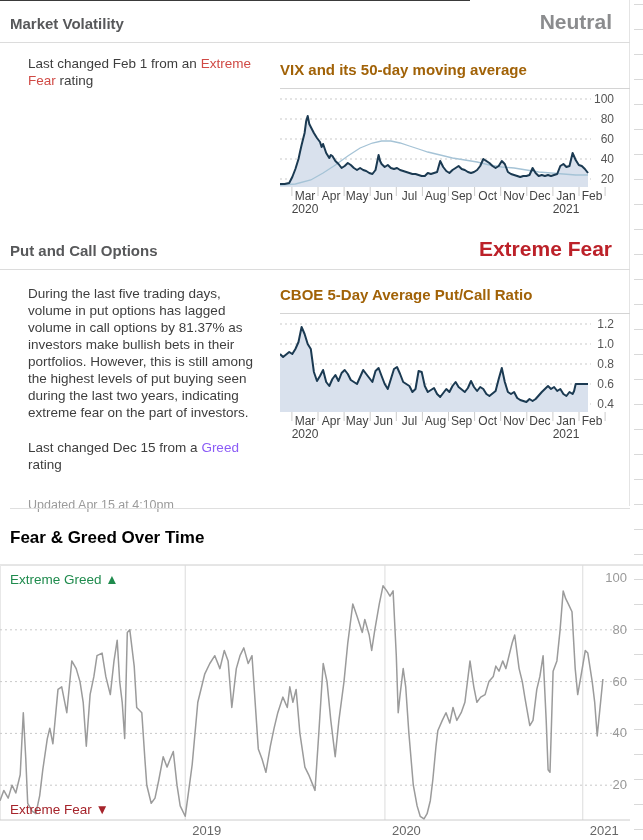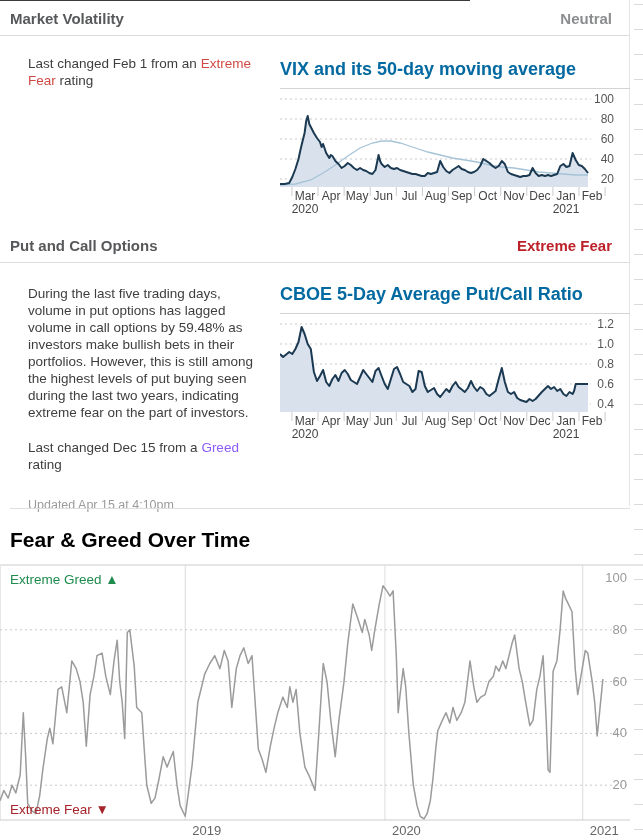--- a/index.html
+++ b/index.html
@@ -14,34 +14,34 @@
     background:repeating-linear-gradient(to bottom, #d9d9d9 0 1px, transparent 1px 25px);
   }
   section.indicator { position:absolute; left:0; width:630px; }
   #sec-volatility { top:0; height:227px; }
   #sec-putcall { top:227px; height:281px; }
   .sec-header {
     display:flex; justify-content:space-between; align-items:baseline;
     padding:10px 18px 8px 10px; border-bottom:1px solid #dcdcdc;
   }
   .sec-title { font-size:15px; font-weight:700; color:#57585a; margin:0; }
-  .sec-status { font-size:15px; font-weight:700; }
+  .sec-status { font-size:21px; font-weight:700; }
   .left-col { position:absolute; left:28px; width:237px; font-size:13.5px; line-height:17px; color:#3e3e3e; }
   #sec-volatility .left-col { top:55px; }
   #sec-putcall .left-col { top:58px; }
   .left-col p { margin:0 0 18px 0; }
   .left-col p.changed { margin-bottom:24px; }
   .updated { font-size:12.5px; color:#9b9b9b; }
   .mini-chart { position:absolute; left:280px; width:350px; }
   #sec-volatility .mini-chart { top:60px; }
   #sec-putcall .mini-chart { top:58px; }
-  .mini-chart h3 { font-size:18px; font-weight:700; color:#0369a1; margin:0 0 9px 0; line-height:19px; }
+  .mini-chart h3 { font-size:15px; font-weight:700; color:#a16207; margin:0 0 9px 0; line-height:19px; }
   .mini-chart svg { display:block; border-top:1px solid #d4d4d4; }
   .divider-3 { position:absolute; top:508px; left:10px; width:620px; height:1px; background:#dfdfdf; }
-  .overtime-title { position:absolute; top:528px; left:10px; margin:0; font-size:21px; font-weight:700; color:#000; }
+  .overtime-title { position:absolute; top:528px; left:10px; margin:0; font-size:17px; font-weight:700; color:#000; }
   #fg-svg { position:absolute; top:563px; left:0; }
   svg text { font-family:"Liberation Sans", sans-serif; }
 </style>
 </head>
 <body>
 
 <div class="page">
   <div class="topline"></div>
   <div class="right-border"></div>
   <div class="right-ticks"></div>
@@ -100,21 +100,21 @@
         </svg>
     </div>
   </section>
 
   <section class="indicator" id="sec-putcall">
     <div class="sec-header">
       <h2 class="sec-title">Put and Call Options</h2>
       <span class="sec-status" style="color: rgb(188, 33, 41);">Extreme Fear</span>
     </div>
     <div class="left-col">
-      <p class="body-text">During the last five trading days, volume in put options has lagged volume in call options by 59.48% as investors make bullish bets in their portfolios. However, this is still among the highest levels of put buying seen during the last two years, indicating extreme fear on the part of investors.</p>
+      <p class="body-text">During the last five trading days, volume in put options has lagged volume in call options by 81.37% as investors make bullish bets in their portfolios. However, this is still among the highest levels of put buying seen during the last two years, indicating extreme fear on the part of investors.</p>
       <p class="changed"><span>Last changed Dec 15 from a</span> <span style="color: #8b5cf6;">Greed</span> <span>rating</span></p>
       <p class="updated">Updated Apr 15 at 4:10pm</p>
     </div>
     <div class="mini-chart">
       <h3>CBOE 5-Day Average Put/Call Ratio</h3>
       <svg id="pc-svg" width="350" height="135" viewBox="0 0 350 135">
           <line x1="0" y1="10" x2="311" y2="10" stroke="#c9c9c9" stroke-width="1" stroke-dasharray="2,3"></line>
           <text x="334" y="14" text-anchor="end" font-size="12" fill="#555555">1.2</text>
           <line x1="0" y1="29.999999999999996" x2="311" y2="29.999999999999996" stroke="#c9c9c9" stroke-width="1" stroke-dasharray="2,3"></line>
           <text x="334" y="34" text-anchor="end" font-size="12" fill="#555555">1.0</text>

